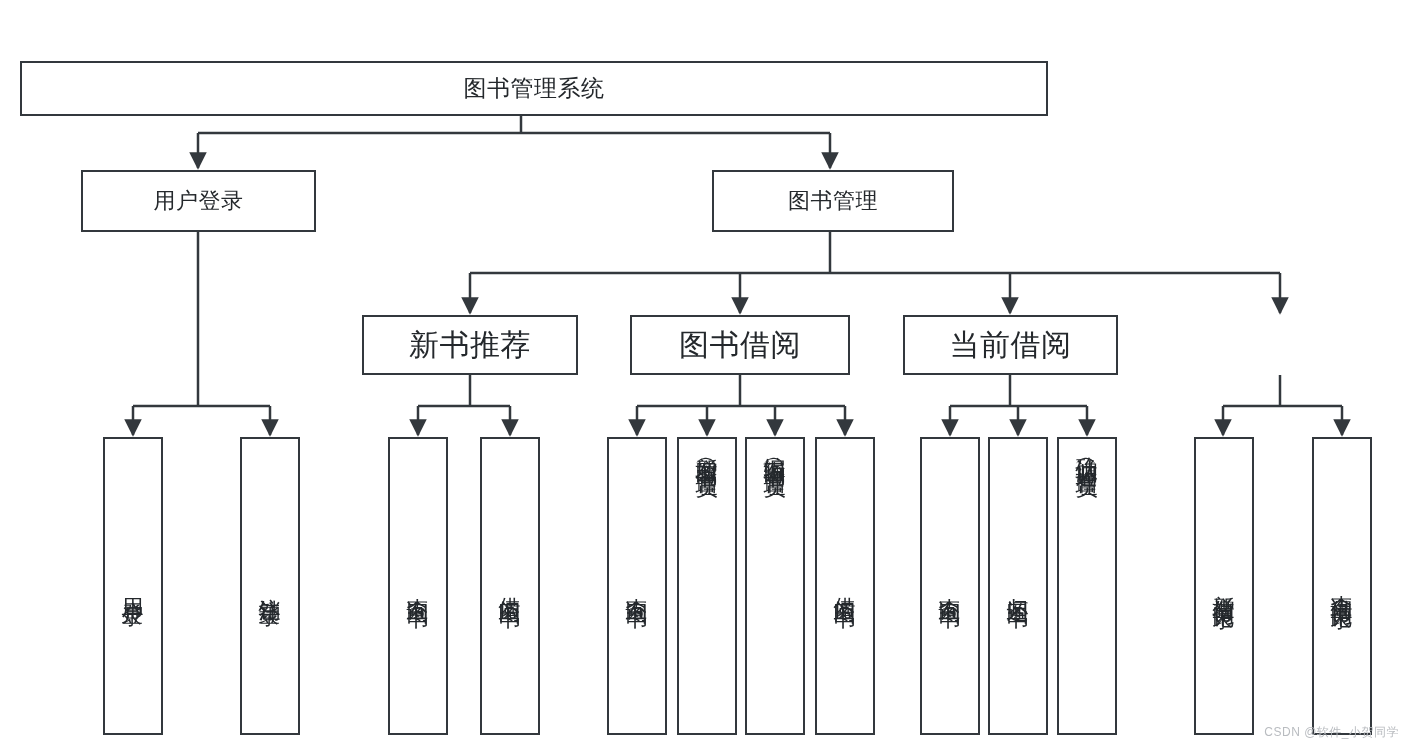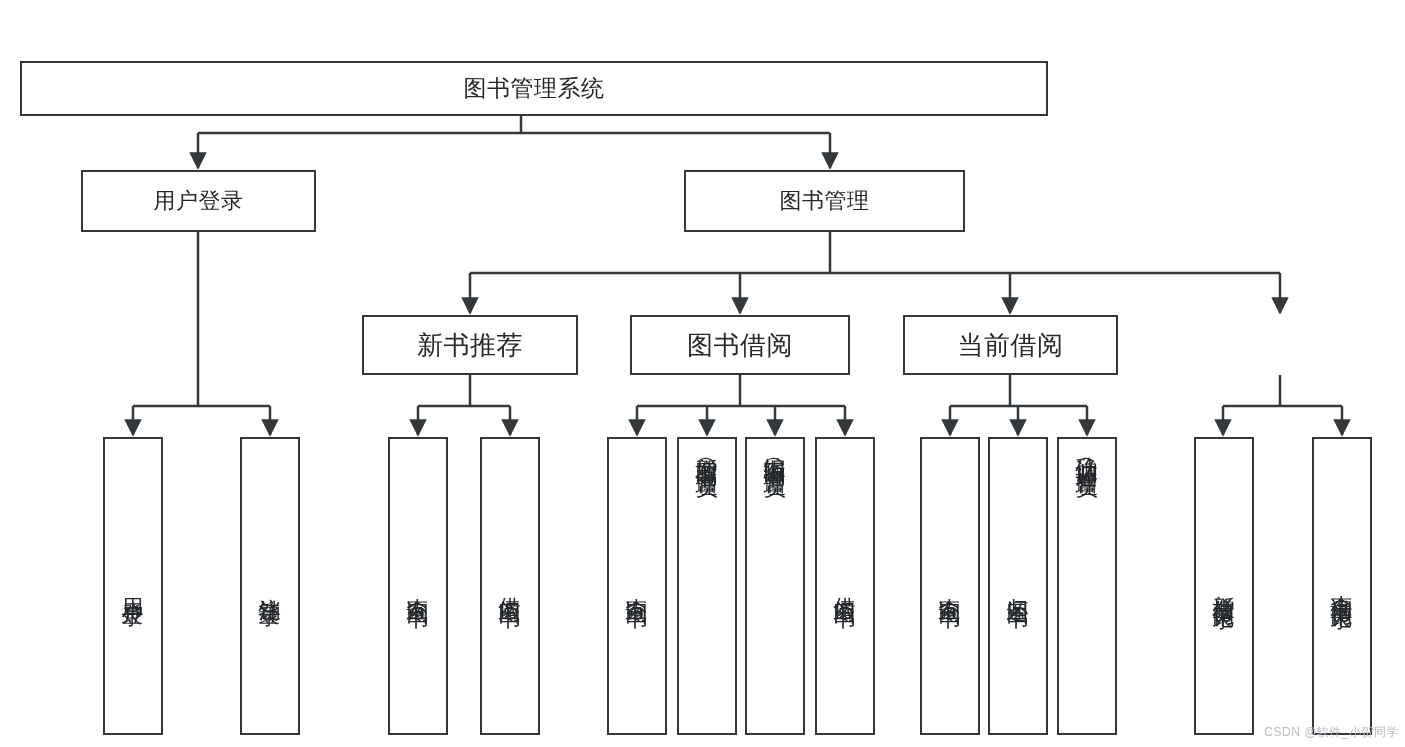--- a/index.html
+++ b/index.html
@@ -37,21 +37,21 @@
   }
   .node .label {
     font-size: 22px;
     line-height: 1.18;
     letter-spacing: 0.5px;
     white-space: nowrap;
     color: #24282c;
   }
   .node.root .label { font-size: 23px; }
   .node.level2 .label { font-size: 22px; }
-  .node.level3 .label { font-size: 26px; }
+  .node.level3 .label { font-size: 30px; }
 
   
   .node.leaf {
     align-items: flex-start;
     justify-content: center;
     padding-top: 0;
   }
   .node.leaf .label {
     writing-mode: vertical-rl;
     text-orientation: upright;
@@ -130,21 +130,21 @@
     </g>
   </svg>
 
   <div class="node root" style="left:20px; top:13px; width:1028px; height:55px;margin-top:48px;">
     <span class="label">图书管理系统</span>
   </div>
 
   <div class="node level2" style="left:81px; top:170px; width:235px; height:62px;">
     <span class="label">用户登录</span>
   </div>
-  <div class="node level2" style="left:684px; top:170px; width:281px; height:62px;">
+  <div class="node level2" style="left:712px; top:170px; width:242px; height:62px;">
     <span class="label">图书管理</span>
   </div>
 
   <div class="node level3" style="left:362px; top:315px; width:216px; height:60px;">
     <span class="label">新书推荐</span>
   </div>
   <div class="node level3" style="left:630px; top:315px; width:220px; height:60px;">
     <span class="label">图书借阅</span>
   </div>
   <div class="node level3" style="left:903px; top:315px; width:215px; height:60px;">

